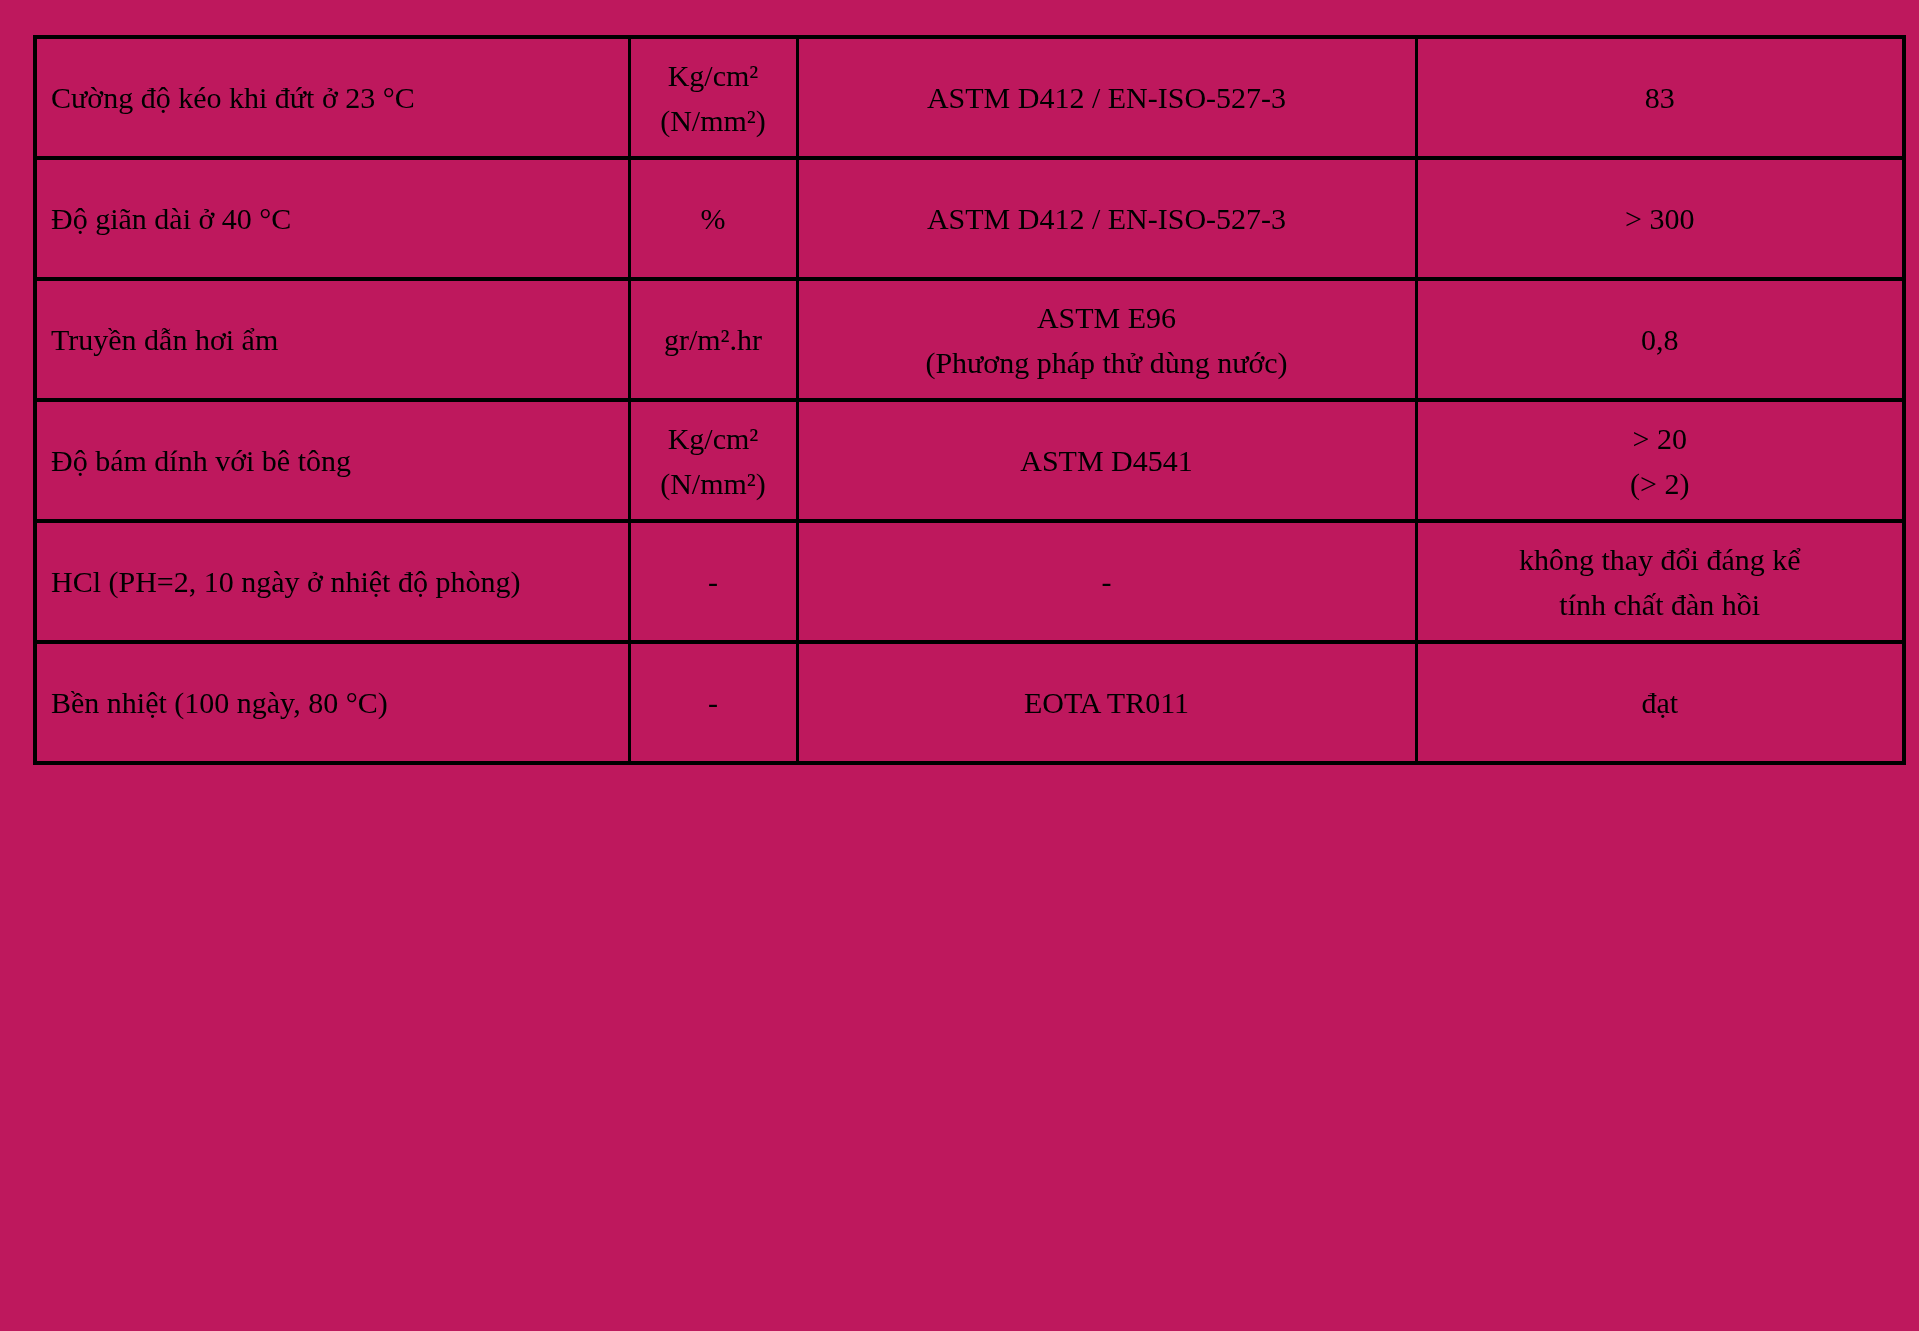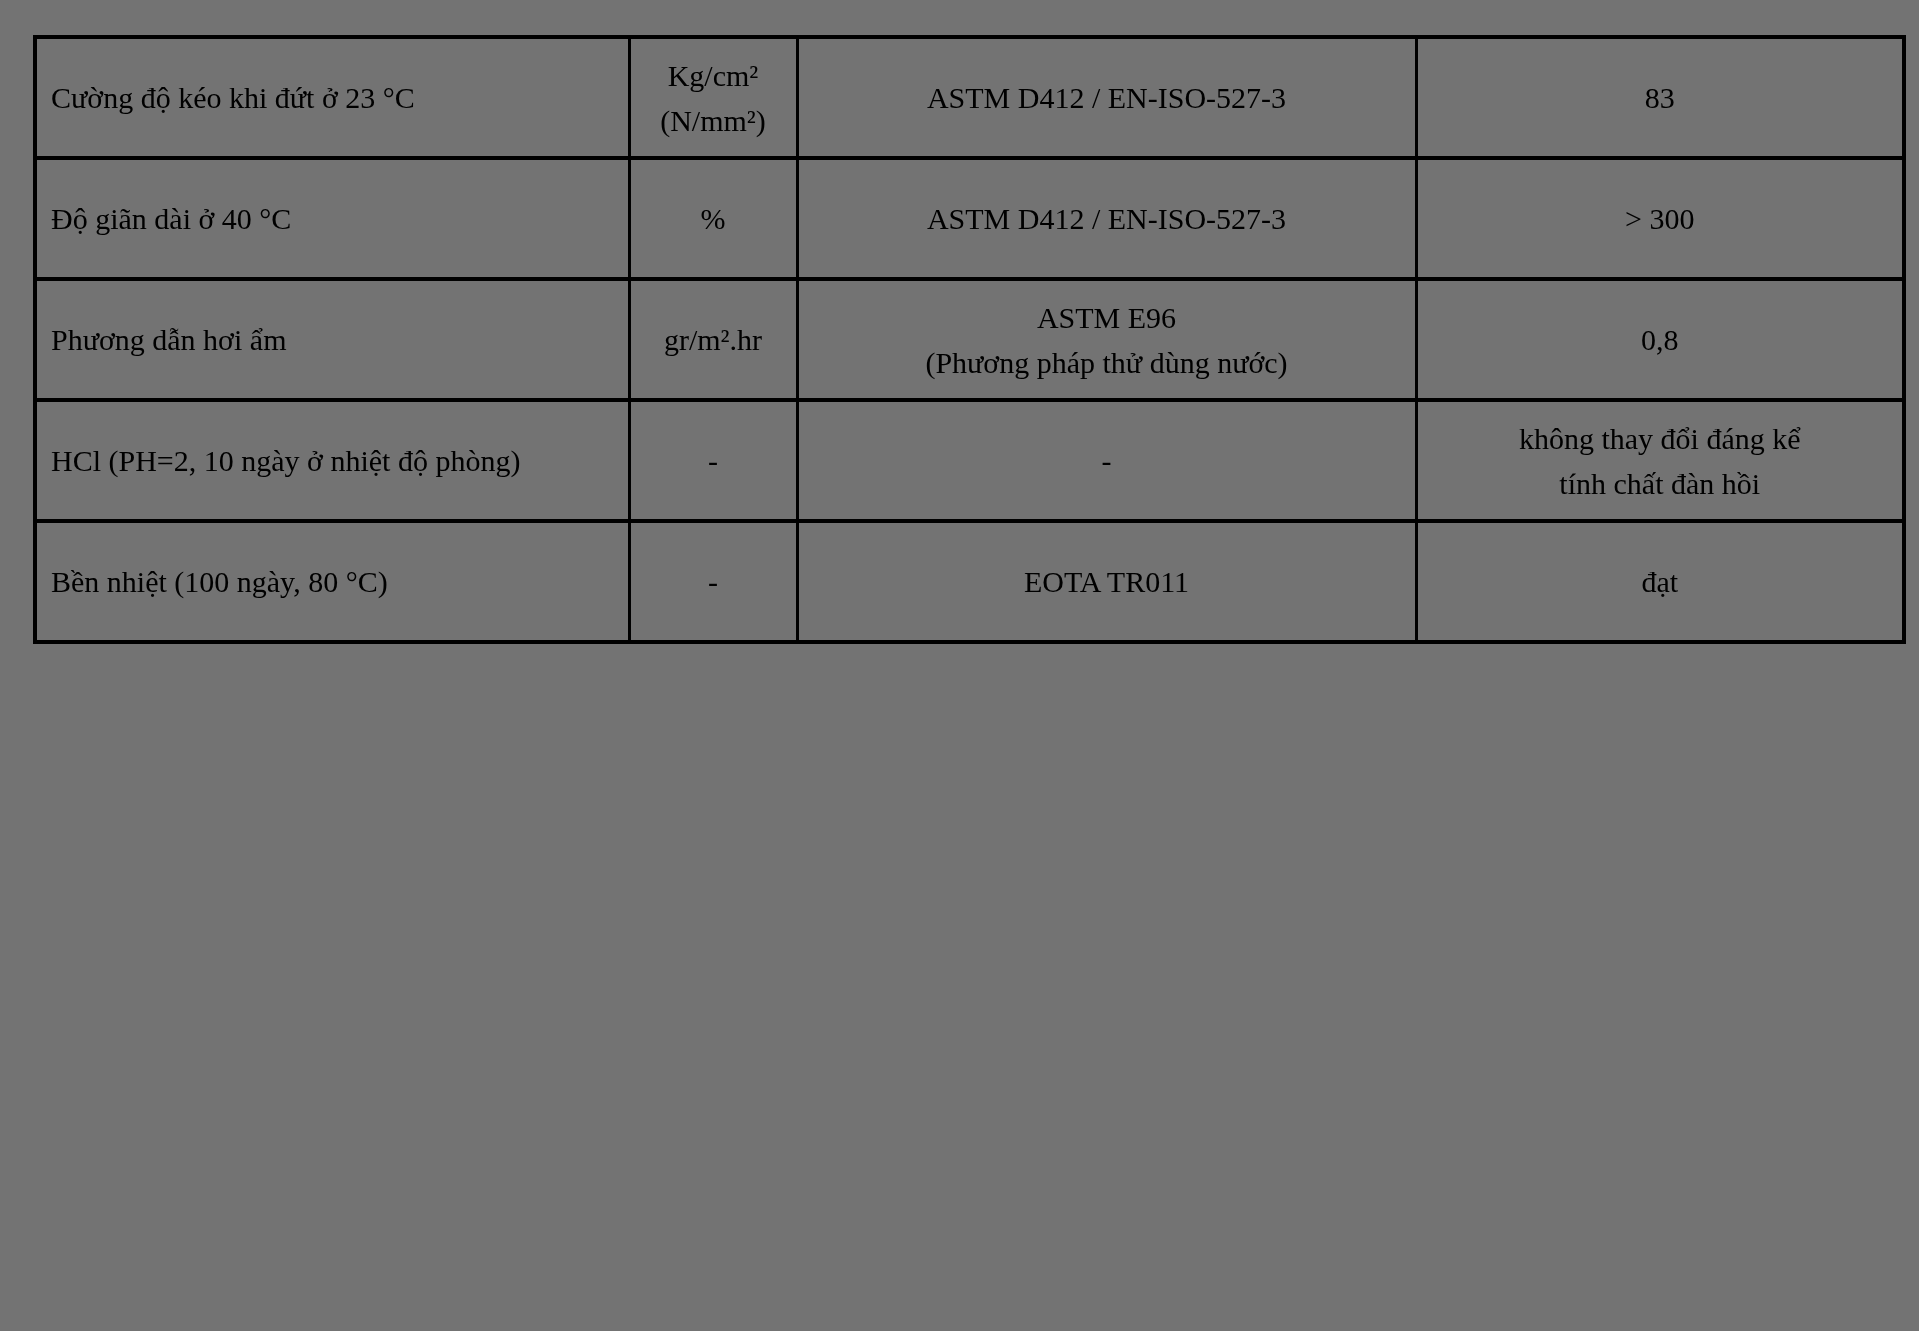--- a/index.html
+++ b/index.html
@@ -4,21 +4,21 @@
 <style>
   html, body {
     margin: 0;
     padding: 0;
     background: #ffffff;
   }
   .sheet {
     position: relative;
     width: 1919px;
     height: 1331px;
-    background: #737373;
+    background: #be185d;
     overflow: hidden;
   }
   table.spec-table {
     position: absolute;
     left: 33px;
     top: 35px;
     width: 1869px;
     border-collapse: collapse;
     table-layout: fixed;
     border: 4px solid #000000;
@@ -66,25 +66,33 @@
         <td class="col-method">ASTM D412 / EN-ISO-527-3</td>
         <td class="col-value">83</td>
       </tr>
       <tr class="row-std">
         <td class="col-name">Độ giãn dài ở 40 °C</td>
         <td class="col-unit">%</td>
         <td class="col-method">ASTM D412 / EN-ISO-527-3</td>
         <td class="col-value">&gt; 300</td>
       </tr>
       <tr class="row-std">
-        <td class="col-name">Phương dẫn hơi ẩm</td>
+        <td class="col-name">Truyền dẫn hơi ẩm</td>
         <td class="col-unit">gr/m².hr</td>
         <td class="col-method">ASTM E96
 (Phương pháp thử dùng nước)</td>
         <td class="col-value">0,8</td>
+      </tr>
+      <tr class="row-std">
+        <td class="col-name">Độ bám dính với bê tông</td>
+        <td class="col-unit">Kg/cm²
+(N/mm²)</td>
+        <td class="col-method">ASTM D4541</td>
+        <td class="col-value">&gt; 20
+(&gt; 2)</td>
       </tr>
       <tr class="row-std">
         <td class="col-name">HCl (PH=2, 10 ngày ở nhiệt độ phòng)</td>
         <td class="col-unit">-</td>
         <td class="col-method">-</td>
         <td class="col-value">không thay đổi đáng kể
 tính chất đàn hồi</td>
       </tr>
       <tr class="row-std">
         <td class="col-name">Bền nhiệt (100 ngày, 80 °C)</td>

